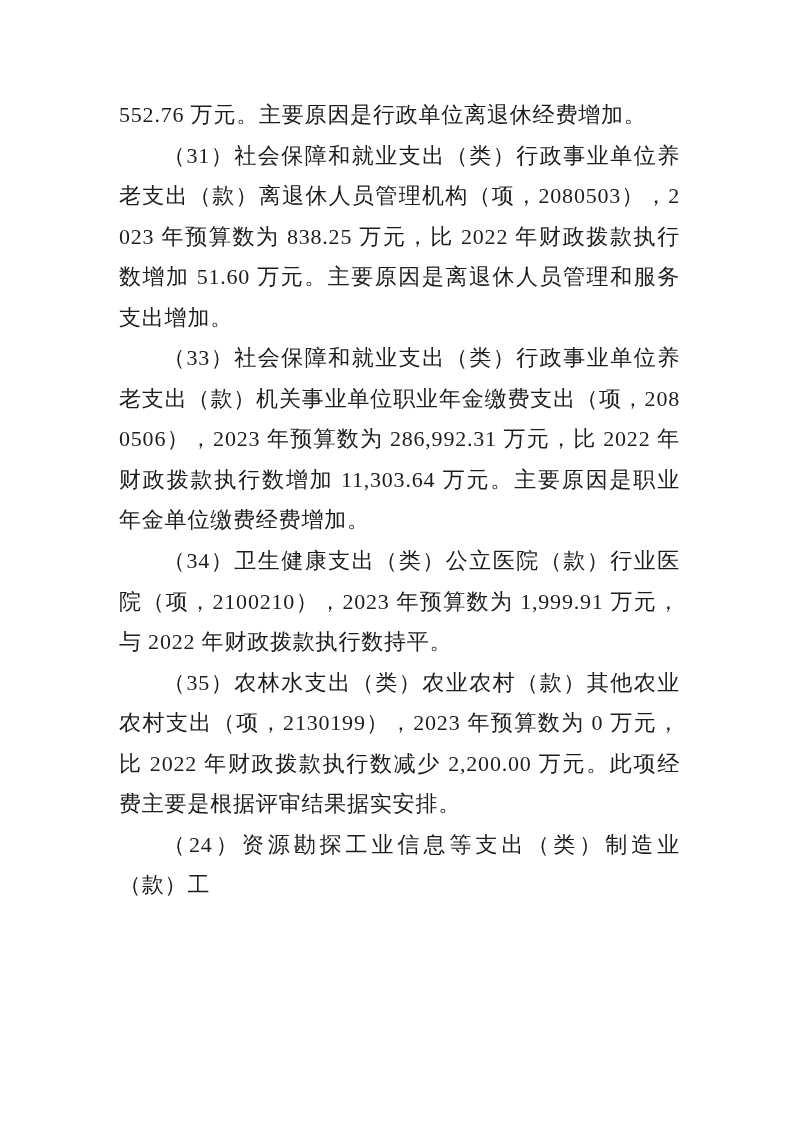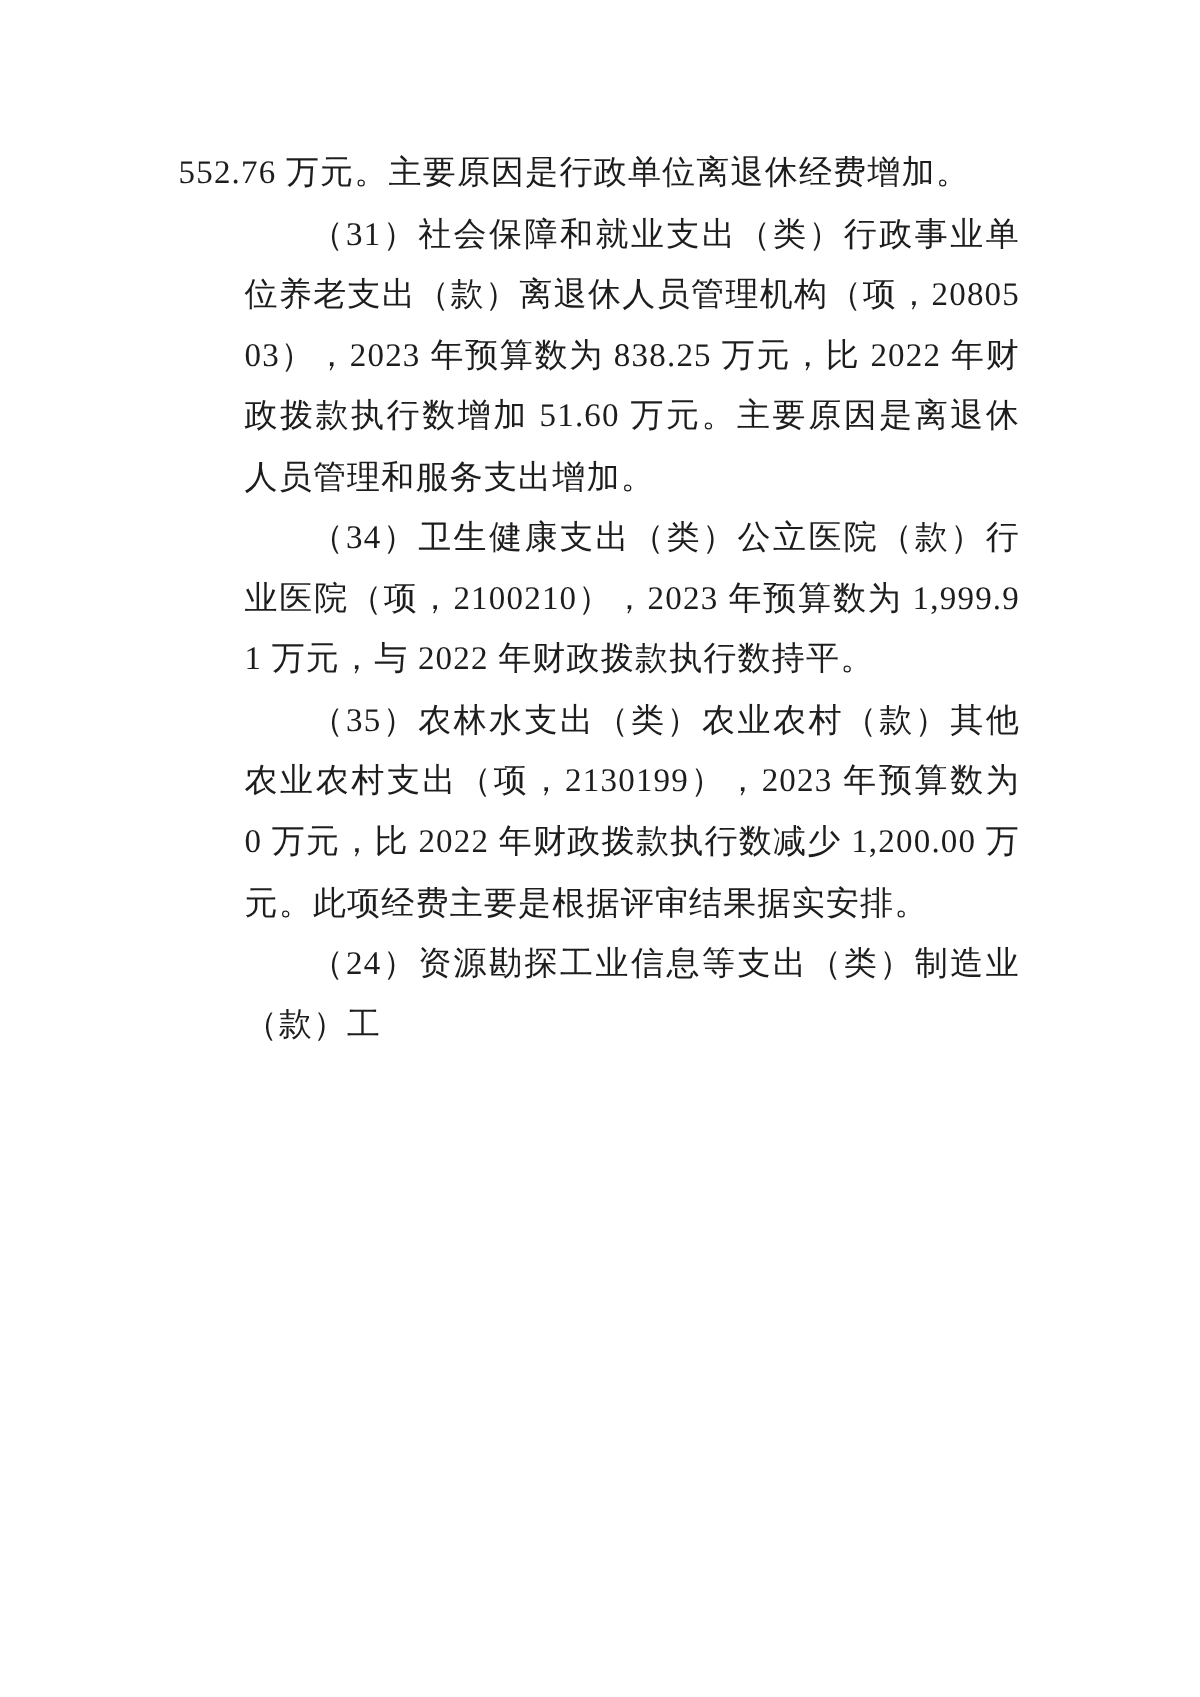--- a/index.html
+++ b/index.html
@@ -29,21 +29,20 @@
     padding: 0;
     font-size: 22px;
     line-height: 40.55px;
     letter-spacing: 0.8px;
     text-align: justify;
     text-justify: inter-ideograph;
     word-break: break-all;
   }
   .para.indent {
     text-indent: 2em;
-    margin-left: 44px;
   }
   .page-footer {
     position: absolute;
     top: 1077px;
     left: 0;
     width: 100%;
     text-align: center;
   }
   .page-number {
     font-size: 16px;
@@ -51,20 +50,21 @@
     color: #2a2a2a;
   }
 </style>
 </head>
 <body>
 
 <div class="page">
   <div class="doc-body">
     <p class="para">552.76 万元。主要原因是行政单位离退休经费增加。</p>
     <p class="para indent">（31）社会保障和就业支出（类）行政事业单位养老支出（款）离退休人员管理机构（项，2080503），2023 年预算数为 838.25 万元，比 2022 年财政拨款执行数增加 51.60 万元。主要原因是离退休人员管理和服务支出增加。</p>
+    <p class="para indent">（33）社会保障和就业支出（类）行政事业单位养老支出（款）机关事业单位职业年金缴费支出（项，2080506），2023 年预算数为 286,992.31 万元，比 2022 年财政拨款执行数增加 11,303.64 万元。主要原因是职业年金单位缴费经费增加。</p>
     <p class="para indent">（34）卫生健康支出（类）公立医院（款）行业医院（项，2100210），2023 年预算数为 1,999.91 万元，与 2022 年财政拨款执行数持平。</p>
-    <p class="para indent">（35）农林水支出（类）农业农村（款）其他农业农村支出（项，2130199），2023 年预算数为 0 万元，比 2022 年财政拨款执行数减少 1,200.00 万元。此项经费主要是根据评审结果据实安排。</p>
+    <p class="para indent">（35）农林水支出（类）农业农村（款）其他农业农村支出（项，2130199），2023 年预算数为 0 万元，比 2022 年财政拨款执行数减少 2,200.00 万元。此项经费主要是根据评审结果据实安排。</p>
     <p class="para indent">（24）资源勘探工业信息等支出（类）制造业（款）工</p>
   </div>
   <div class="page-footer">
     <span class="page-number">31</span>
   </div>
 </div>
 
 </body></html>

